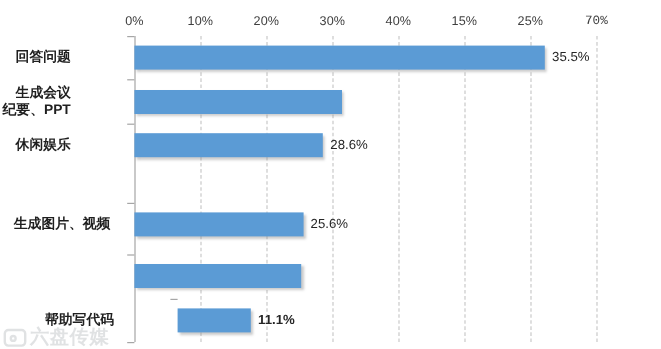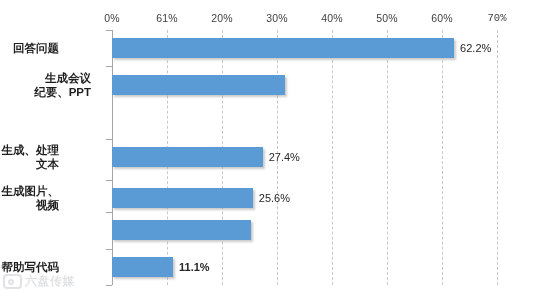--- a/index.html
+++ b/index.html
@@ -159,40 +159,40 @@
     position: absolute;
     left: 3px;
     top: 2.5px;
     width: 6px;
     height: 6px;
     border: 2px solid #9aa0a6;
     border-radius: 50%;
     box-sizing: border-box;
   }
   #watermark .wm-text {
-    font-size: 12px;
+    font-size: 16px;
     font-weight: 700;
     color: #9aa0a6;
     letter-spacing: 0.5px;
     line-height: 13px;
   }
 </style>
 </head>
 <body>
 
 <div id="chart-root">
 
   <div id="x-axis-labels">
       <div class="x-tick-label" style="left: 112px;">0%</div>
-      <div class="x-tick-label" style="left: 167px;">61%</div>
+      <div class="x-tick-label" style="left: 167px;">10%</div>
       <div class="x-tick-label" style="left: 222px;">20%</div>
       <div class="x-tick-label" style="left: 277px;">30%</div>
       <div class="x-tick-label" style="left: 332px;">40%</div>
-      <div class="x-tick-label" style="left: 387px;">50%</div>
-      <div class="x-tick-label" style="left: 442px;">60%</div>
+      <div class="x-tick-label" style="left: 387px;">15%</div>
+      <div class="x-tick-label" style="left: 442px;">25%</div>
       <div class="x-tick-label" style="left: 497px; font-family: Liberation Mono, monospace;">70%</div>
     </div>
 
   <div id="axis-line"></div>
 
   <div id="plot-area">
     <div id="gridlines">
         <div class="gridline" style="left: 55px;"></div>
         <div class="gridline" style="left: 110px;"></div>
         <div class="gridline" style="left: 165px;"></div>
@@ -203,53 +203,53 @@
       </div>
   </div>
 
   <div id="rows">
       <div class="bar-row" style="top: 0px;">
         <div class="tick-stub" style="top: 0px;"></div>
         <div class="cat-label">回答问题</div>
         <div class="bar-wrap" style="width: 342.1px;">
           <div class="bar" style="width: 100%; background: rgb(91, 155, 213);"></div>
         </div>
-        <div class="value-label" style="left: 454.1px;">62.2%</div>
-      </div>
-      <div class="bar-row" style="top: 36.4286px; padding-left: 32px;">
+        <div class="value-label" style="left: 454.1px;">35.5%</div>
+      </div>
+      <div class="bar-row" style="top: 36.4286px;">
         <div class="tick-stub" style="top: 0px;"></div>
         <div class="cat-label">生成会议
 纪要、PPT</div>
         <div class="bar-wrap" style="width: 173.25px;">
           <div class="bar" style="width: 100%; background: rgb(91, 155, 213);"></div>
         </div>
       </div>
-      <div class="bar-row" style="top: 109.286px;">
-        <div class="tick-stub" style="top: 0px;"></div>
-        <div class="cat-label">生成、处理文本</div>
-        <div class="bar-wrap" style="width: 150.7px;">
-          <div class="bar" style="width: 100%; background: rgb(91, 155, 213);"></div>
-        </div>
-        <div class="value-label" style="left: 262.7px;">27.4%</div>
-      </div>
-      <div class="bar-row" style="top: 150px;">
+      <div class="bar-row" style="top: 72.8571px;">
+        <div class="tick-stub" style="top: 0px;"></div>
+        <div class="cat-label">休闲娱乐</div>
+        <div class="bar-wrap" style="width: 157.3px;">
+          <div class="bar" style="width: 100%; background: rgb(91, 155, 213);"></div>
+        </div>
+        <div class="value-label" style="left: 269.3px;">28.6%</div>
+      </div>
+      <div class="bar-row" style="top: 139px; padding-left: 33px;">
         <div class="tick-stub" style="top: 0px;"></div>
         <div class="cat-label">生成图片、视频</div>
         <div class="bar-wrap" style="width: 140.8px;">
           <div class="bar" style="width: 100%; background: rgb(91, 155, 213);"></div>
         </div>
         <div class="value-label" style="left: 252.8px;">25.6%</div>
       </div>
       <div class="bar-row" style="top: 182.143px;">
         <div class="tick-stub" style="top: 0px;"></div>
         <div class="bar-wrap" style="width: 138.6px;">
           <div class="bar" style="width: 100%; background: rgb(91, 155, 213);"></div>
         </div>
       </div>
-      <div class="bar-row" style="top: 218.571px;">
+      <div class="bar-row" style="top: 218.571px; margin-left: 36px;">
         <div class="tick-stub" style="top: 0px;"></div>
         <div class="cat-label">帮助写代码</div>
         <div class="bar-wrap" style="width: 61.05px;">
           <div class="bar" style="width: 100%; background: rgb(91, 155, 213);"></div>
         </div>
         <div class="value-label" style="left: 173.05px; font-weight: bold;">11.1%</div>
       </div>
     </div>
 
   <div id="watermark">

